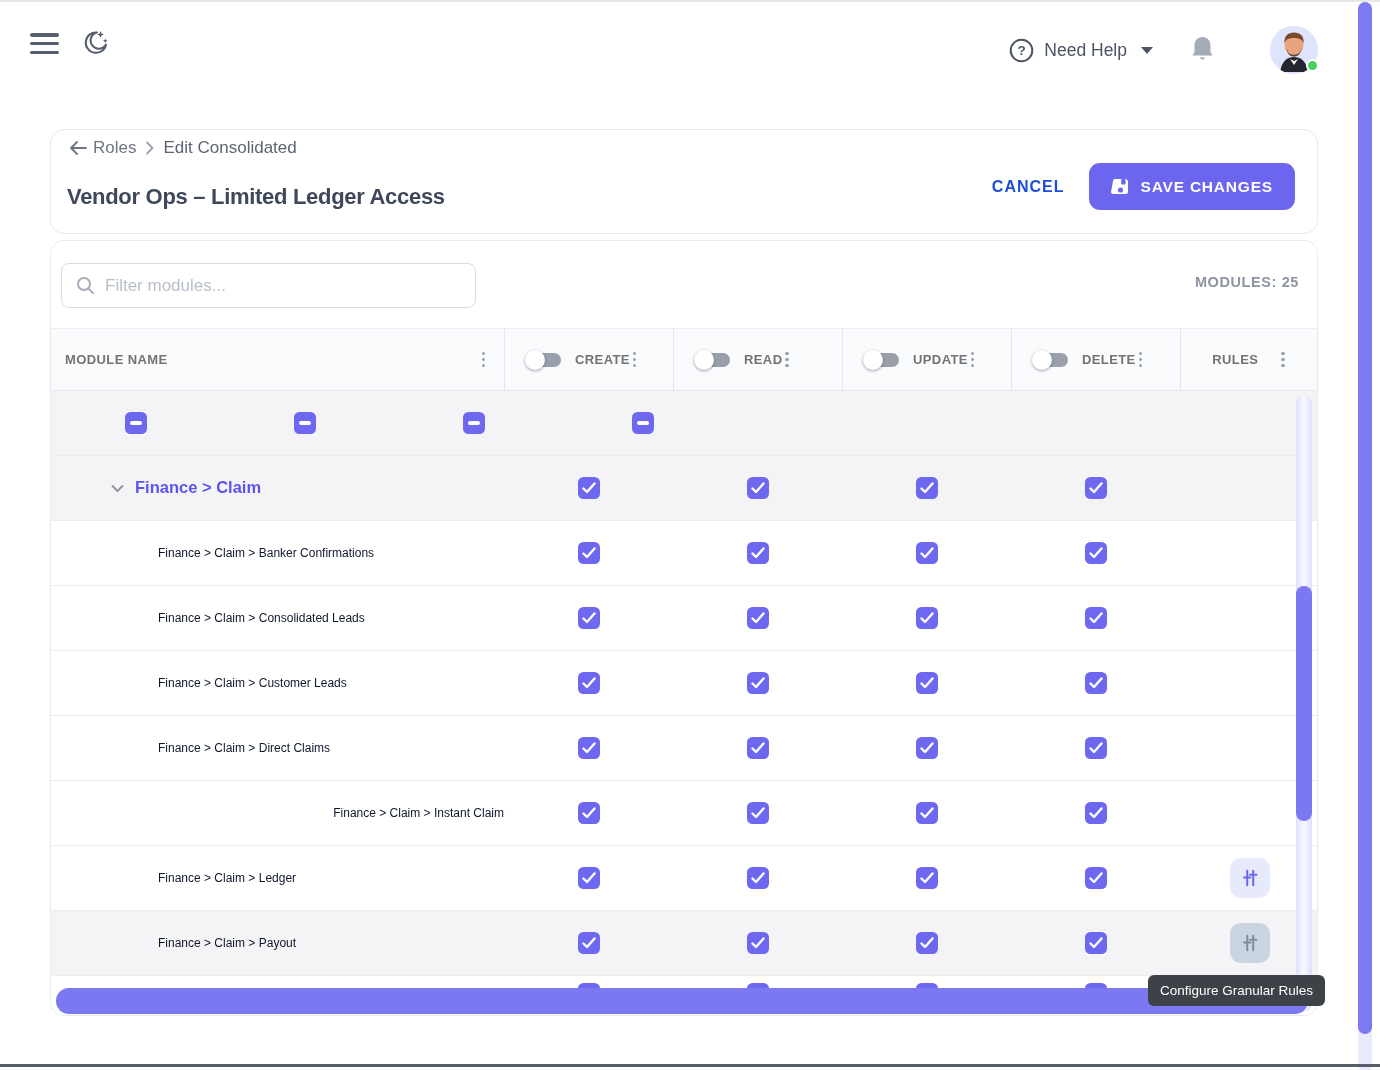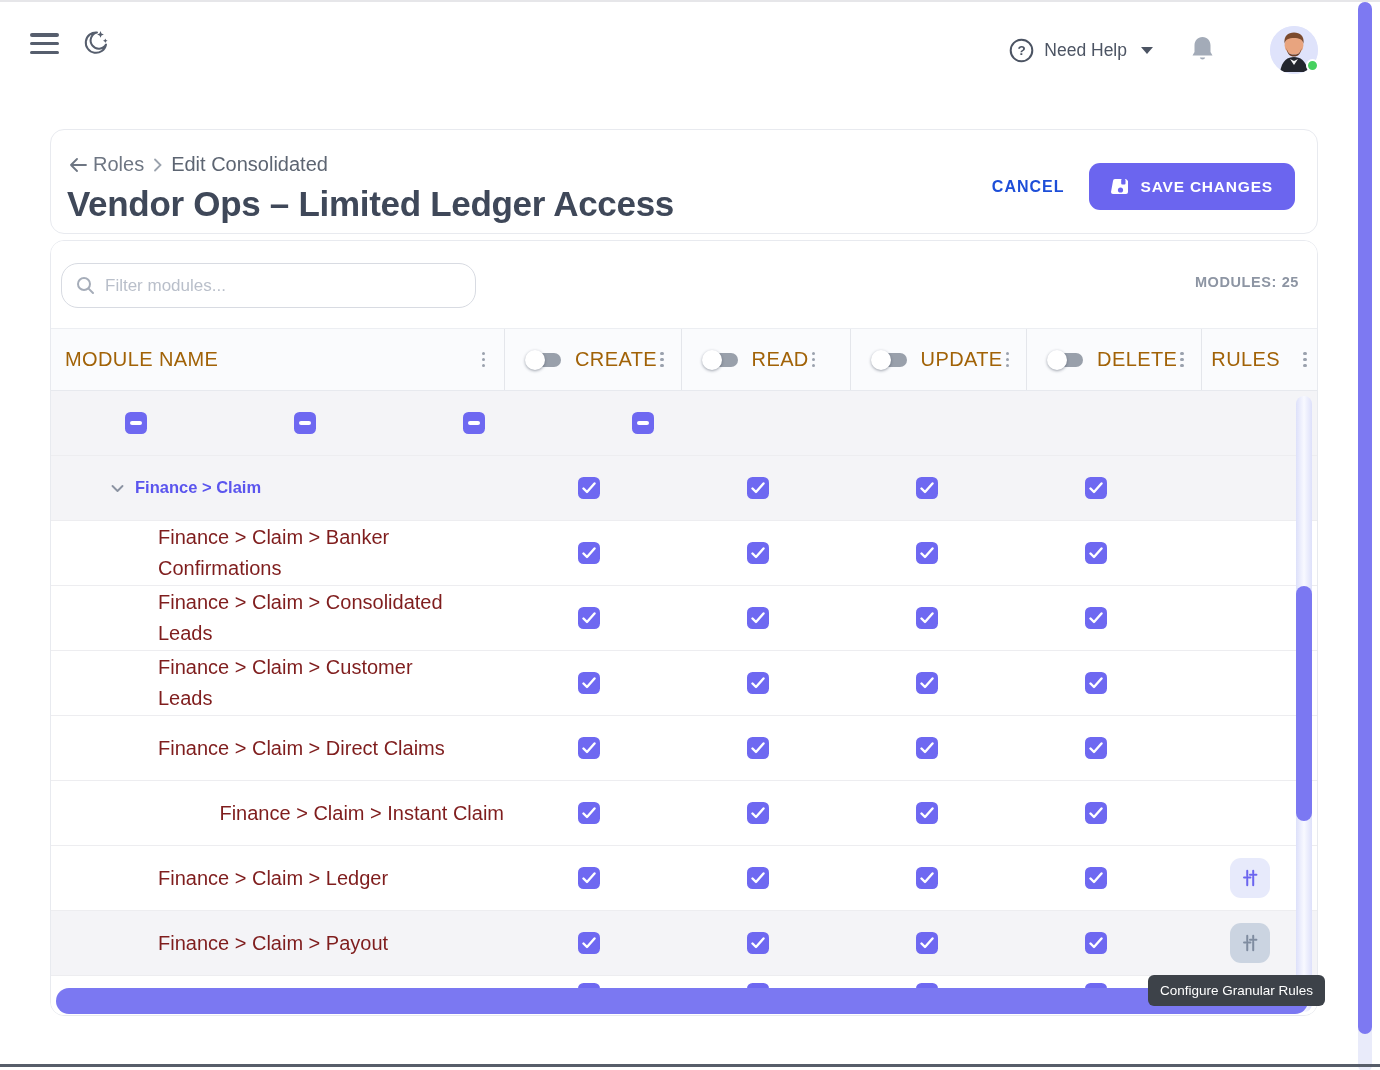--- a/index.html
+++ b/index.html
@@ -21,56 +21,56 @@
 
   
   .page-scroll-track { position:absolute; right:8px; top:0; width:14px; height:1070px; background:#e9ebfa; border-radius:7px; }
   .page-scroll-thumb { position:absolute; left:0; top:0; width:14px; height:1032px; background:#7d79f2; border-radius:7px; }
 
   .bottom-line { position:absolute; left:0; bottom:3px; width:1380px; height:3.5px; background:#575d69; }
 
   
   .card { position:absolute; left:50px; width:1268px; background:#fff; border:1px solid #e8eaef; border-radius:14px; }
   .card-head { top:127px; height:105px; }
-  .breadcrumb { position:absolute; left:18px; top:23px; display:flex; align-items:center; gap:9px; font-size:20px; }
+  .breadcrumb { position:absolute; left:18px; top:8px; display:flex; align-items:center; gap:9px; font-size:17px; }
   .bc-back { display:flex; align-items:center; gap:6px; color:#6e7683; cursor:pointer; }
   .bc-sep { color:#9aa2ad; }
   .bc-current { color:#5d6572; }
-  .page-title { position:absolute; left:16px; top:54px; font-size:35px; font-weight:800; color:#3f4859; letter-spacing:-0.3px; }
+  .page-title { position:absolute; left:16px; top:54px; font-size:22px; font-weight:800; color:#3f4859; letter-spacing:-0.3px; }
   .head-actions { position:absolute; right:22px; top:33px; display:flex; align-items:center; gap:24px; }
   .btn-cancel { background:none; border:none; font-family:inherit; font-size:16px; font-weight:600; letter-spacing:1px; color:#1d4ed8; cursor:pointer; }
   .btn-save { display:flex; align-items:center; gap:11px; background:#6b65ef; color:#fff; border:none; border-radius:11px; height:47px; padding:0 22px; font-family:inherit; font-size:15.5px; font-weight:700; letter-spacing:0.8px; cursor:pointer; }
 
   
   .card-table { top:238px; height:776px; overflow:hidden; }
   .filter-bar { position:absolute; left:0; top:0; width:100%; height:87px; background:#fff; }
-  .filter-box { position:absolute; left:10px; top:22px; width:415px; height:45px; border:1.5px solid #d8dbe2; border-radius:17px; display:flex; align-items:center; padding:0 14px; gap:10px; background:#fff; }
+  .filter-box { position:absolute; left:10px; top:22px; width:415px; height:45px; border:1.5px solid #d8dbe2; border-radius:8px; display:flex; align-items:center; padding:0 14px; gap:10px; background:#fff; }
   .filter-box input { border:none; outline:none; flex:1; font-family:inherit; font-size:17px; color:#4c5463; background:transparent; }
   .filter-box input::placeholder { color:#b9bfca; }
   .modules-count { position:absolute; right:18px; top:33px; font-size:14.5px; font-weight:700; letter-spacing:0.6px; color:#8d95a3; }
 
   .thead { position:absolute; left:0; top:87px; width:1268px; height:63px; background:#fafbfd; border-top:1px solid #eceef2; border-bottom:1px solid #e7e9ee; display:flex; }
-  .th { display:flex; align-items:center; font-size:20px; font-weight:400; letter-spacing:0.4px; color:#a16207; }
+  .th { display:flex; align-items:center; font-size:13px; font-weight:700; letter-spacing:0.4px; color:#737373; }
   .th.name { flex:0 0 453px; justify-content:space-between; padding:0 16px 0 14px; }
   .th.perm { flex:0 0 169px; justify-content:flex-start; padding:0 14px 0 20px; border-left:1px solid #e4e6eb; }
   .th.rules { flex:1; justify-content:center; gap:20px; border-left:1px solid #e4e6eb; }
 
   .dots { display:flex; flex-direction:column; gap:2.5px; cursor:pointer; padding:3px; }
   .dots i { width:3.5px; height:3.5px; border-radius:50%; background:#9aa1ad; }
 
   .toggle { position:relative; width:37px; height:20px; display:inline-block; cursor:pointer; flex:0 0 auto; }
   .toggle .track { position:absolute; left:6px; top:3px; width:30px; height:14px; background:#99a0ab; border-radius:8px; }
   .toggle .knob { position:absolute; left:0; top:0; width:20px; height:20px; background:#fff; border-radius:50%; box-shadow:0 1px 3px rgba(40,50,70,.45); }
   .th-label-group { display:flex; align-items:center; gap:13px; }
 
   .tbody { position:absolute; left:0; top:150px; width:1268px; }
   .tr { display:flex; border-bottom:1px solid #ededf0; height:65px; background:#fff; }
   .tr.shaded { background:#f4f4f7; }
   .td-name { flex:0 0 453px; display:flex; align-items:center; gap:9px; }
-  .td-name .label { font-size:20px; color:#7f1d1d; line-height:1.55; max-width:300px; }
+  .td-name .label { font-size:12px; color:#0f172a; line-height:1.55; max-width:300px; }
   .tr.group .td-name .label { font-size:16.5px; font-weight:700; color:#5b55ee; cursor:pointer; }
   .td-perm { flex:0 0 169px; display:flex; align-items:center; justify-content:center; }
   .td-rules { flex:1; display:flex; align-items:center; justify-content:center; }
   .tr.partial { border-bottom:none; }
   .tr.partial .td-name, .tr.partial .td-perm { align-items:flex-start; padding-top:7px; }
 
   .cb { width:22px; height:22px; border-radius:5.5px; background:#6e68f1; display:flex; align-items:center; justify-content:center; cursor:pointer; }
   .cb .dash { width:12px; height:3.5px; background:#fff; border-radius:2px; }
 
   .rules-btn { width:40px; height:40px; border:none; border-radius:11px; background:#e7eafb; display:flex; align-items:center; justify-content:center; cursor:pointer; }

